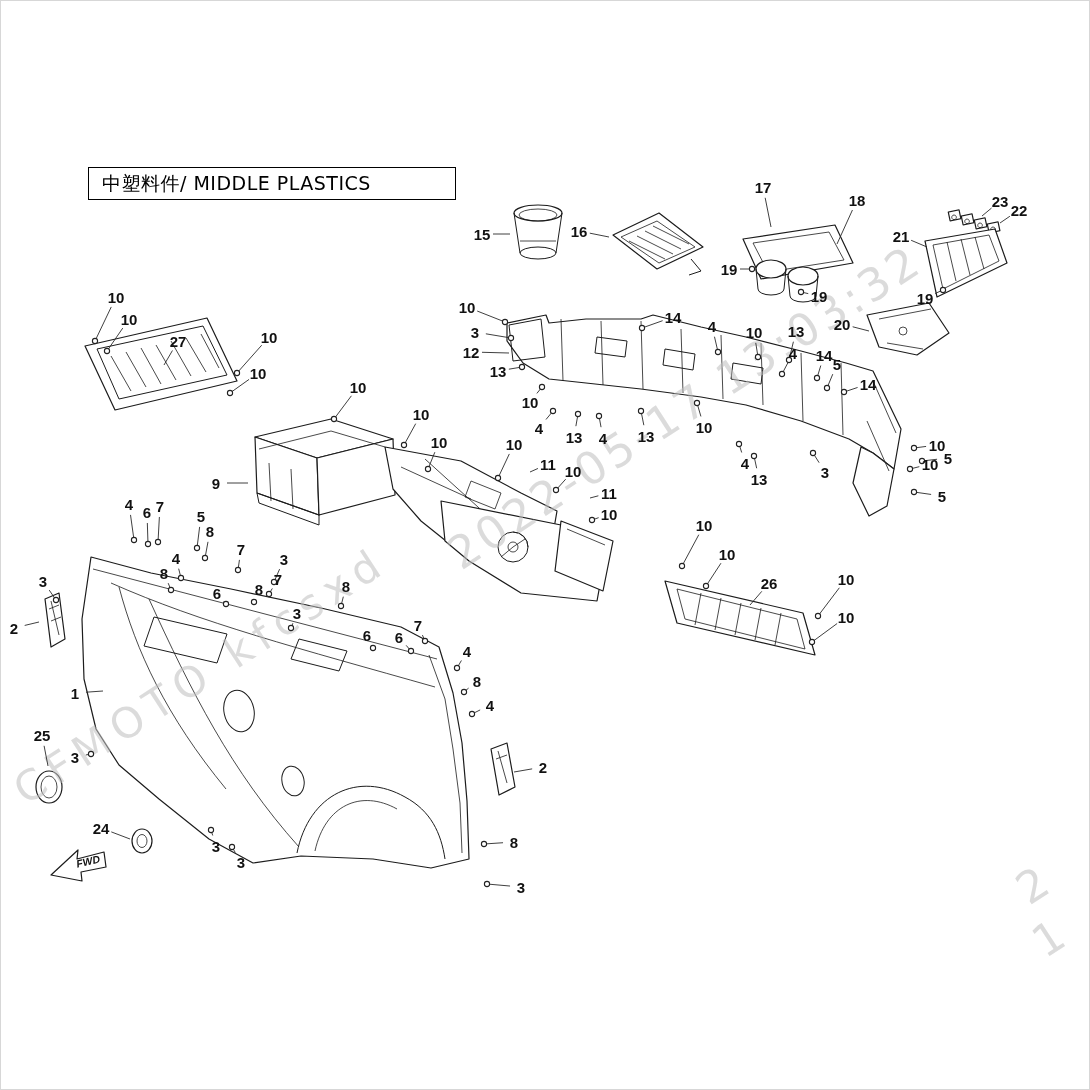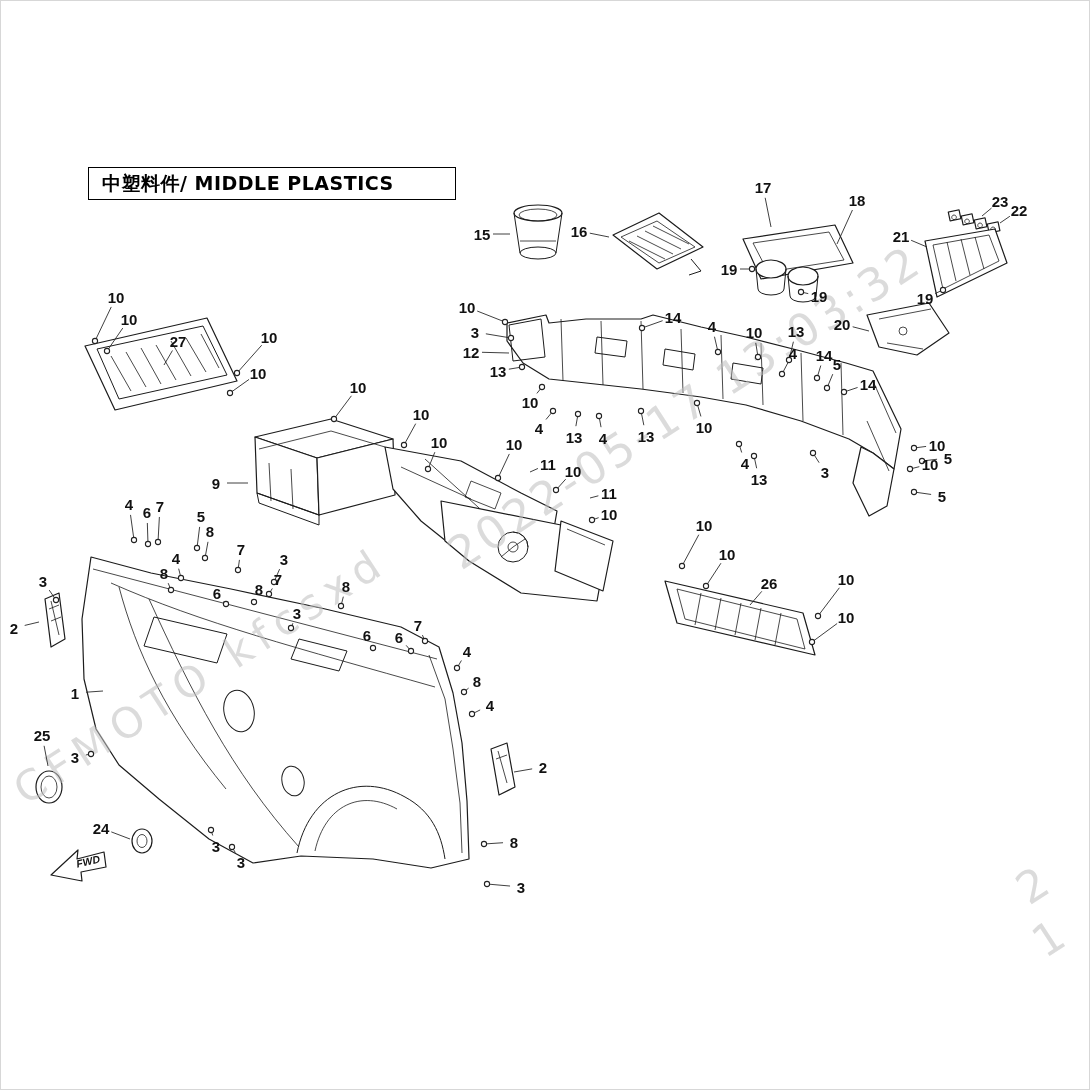--- a/index.html
+++ b/index.html
@@ -1,19 +1,19 @@
 <!DOCTYPE html>
 <html style="--line: #1c1c1c; --wm: #bfbfbf;"><head>
 <meta charset="utf-8">
 <style>
   :root{ --line:#1c1c1c; --wm:#bfbfbf; }
   html,body{margin:0;padding:0;background:#fff;}
   .page{position:relative;width:1090px;height:1090px;background:#fff;border:1px solid #d7d7d7;box-sizing:border-box;overflow:hidden;font-family:"Liberation Sans",sans-serif;}
   .title-box{position:absolute;left:87px;top:166px;width:368px;height:33px;border:1.6px solid #000;display:flex;align-items:center;padding-left:13px;box-sizing:border-box;background:#fff;z-index:5;}
-  .title-box span{font-size:19px;font-weight:bold;color:#000;letter-spacing:.5px;font-family:"DejaVu Sans","Liberation Sans",sans-serif;}
+  .title-box span{font-size:19px;font-weight:normal;color:#000;letter-spacing:.5px;font-family:"DejaVu Sans","Liberation Sans",sans-serif;}
   svg{position:absolute;left:0;top:0;}
   .part{fill:#fff;stroke:var(--line);stroke-width:1.2;stroke-linejoin:round;}
   .detail{fill:none;stroke:var(--line);stroke-width:1;stroke-linejoin:round;}
   .thin{fill:none;stroke:var(--line);stroke-width:.8;}
   .leader{stroke:#2a2a2a;stroke-width:.9;}
   .fastener{fill:#fff;stroke:#222;stroke-width:1.1;}
   .callout-num{font:600 15px "Liberation Sans",sans-serif;fill:#111;text-anchor:middle;}
   .watermark{fill:var(--wm);opacity:.55;font-family:"DejaVu Sans",sans-serif;}
   .fwd-text{font:italic 700 10.5px "Liberation Sans",sans-serif;fill:#111;text-anchor:middle;}
 </style>

